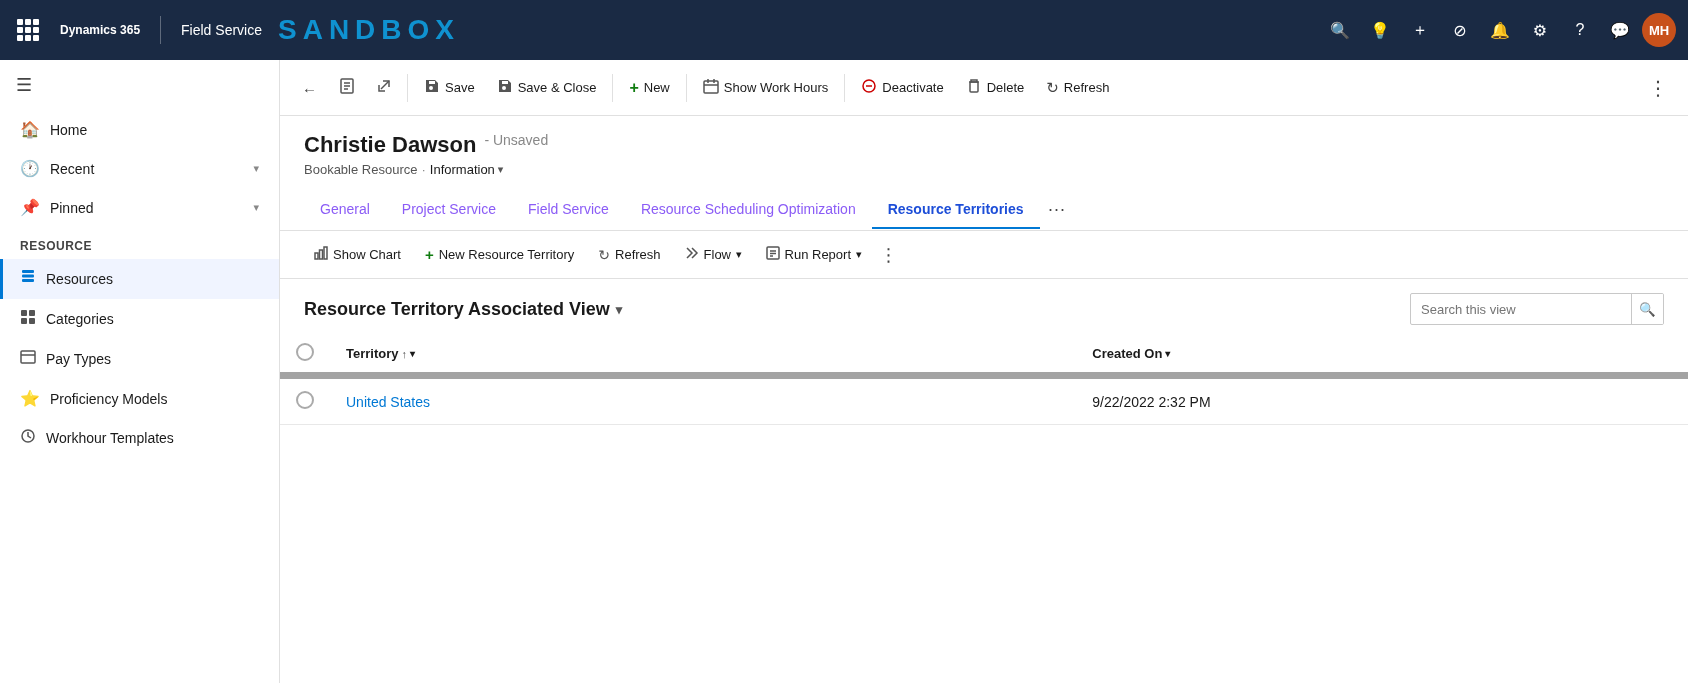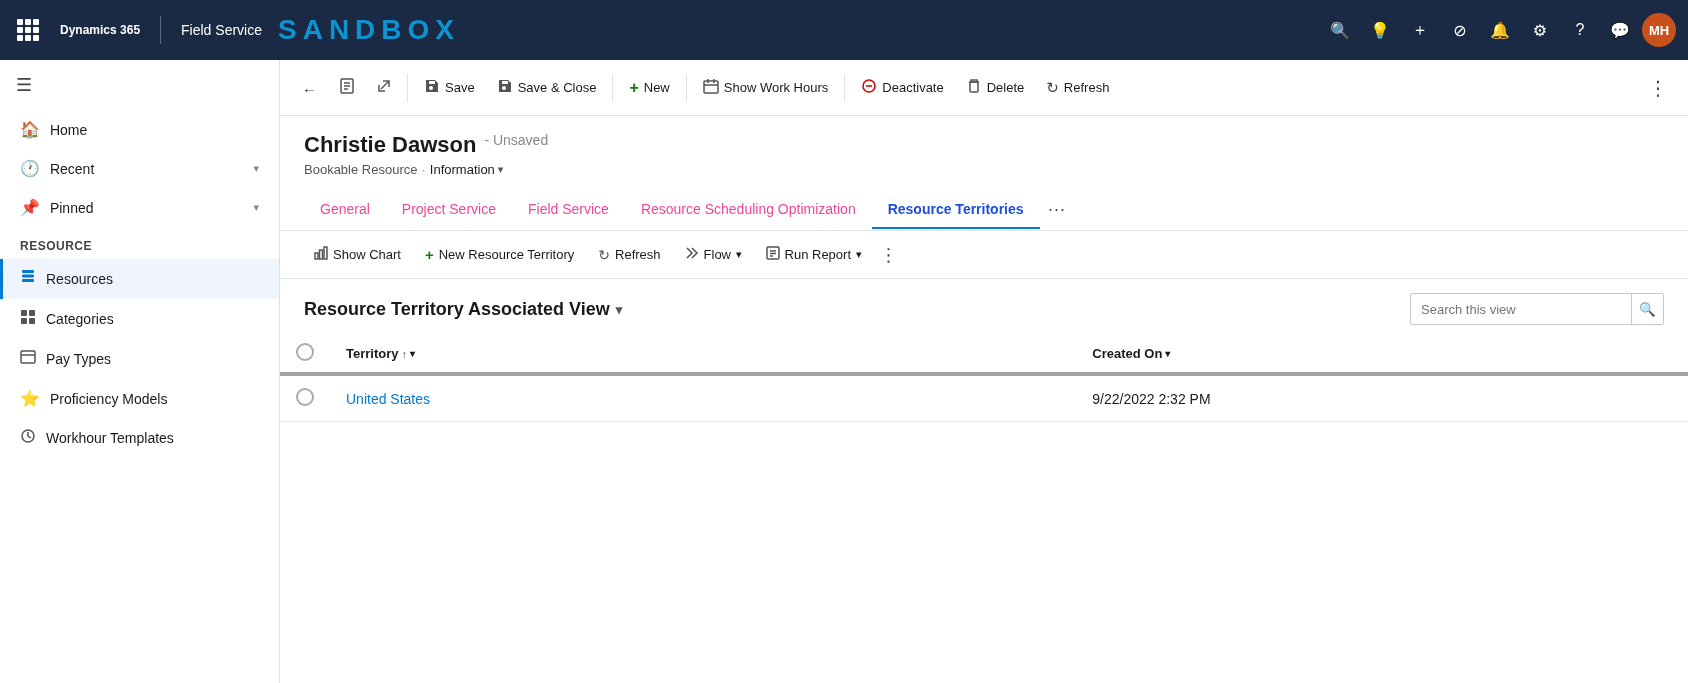--- a/index.html
+++ b/index.html
@@ -55,21 +55,21 @@
     .record-title { display: flex; align-items: flex-start; gap: 8px; }
     .record-name { font-size: 22px; font-weight: 600; color: #1a1a1a; }
     .record-unsaved { font-size: 14px; color: #888; }
     .record-breadcrumb { font-size: 13px; color: #555; margin-top: 4px; display: flex; align-items: center; gap: 4px; }
     .record-breadcrumb .sep { color: #888; }
     .record-breadcrumb .dropdown { display: flex; align-items: center; gap: 3px; cursor: pointer; color: #1a1a1a; font-weight: 500; }
     .record-breadcrumb .dropdown .chevron { font-size: 11px; color: #555; }
 
     
     .tabs { display: flex; align-items: center; border-bottom: 1px solid #e0e0e0; padding: 0 24px; margin-top: 12px; background: #fff; }
-    .tab { padding: 10px 16px; cursor: pointer; font-size: 14px; color: #ec4899; border-bottom: 2px solid transparent; margin-bottom: -1px; white-space: nowrap; }
+    .tab { padding: 10px 16px; cursor: pointer; font-size: 14px; color: #8b5cf6; border-bottom: 2px solid transparent; margin-bottom: -1px; white-space: nowrap; }
     .tab.active { color: #1d4ed8; font-weight: 600; border-bottom: 2px solid #0078d4; }
     .tabs-more { padding: 10px 8px; cursor: pointer; color: #444; font-size: 18px; }
 
     
     .sub-toolbar { display: flex; align-items: center; padding: 10px 24px; gap: 4px; border-bottom: 1px solid #e0e0e0; background: #fff; flex-shrink: 0; }
     .sub-btn { display: flex; align-items: center; gap: 5px; padding: 5px 10px; border: none; background: transparent; cursor: pointer; color: #1a1a1a; font-size: 13px; border-radius: 4px; white-space: nowrap; }
     .sub-btn .icon { font-size: 14px; color: #555; }
     .sub-btn.new-btn .icon { color: #107c10; font-weight: 700; }
     .sub-btn .chevron { font-size: 11px; }
 
@@ -79,21 +79,21 @@
     
     .view-header { display: flex; align-items: center; justify-content: space-between; padding: 14px 24px 10px; }
     .view-title { font-size: 18px; font-weight: 600; color: #1a1a1a; display: flex; align-items: center; gap: 6px; cursor: pointer; }
     .view-title .chevron { font-size: 13px; color: #555; }
     .search-box { display: flex; align-items: center; border: 1px solid #c8c8c8; border-radius: 2px; overflow: hidden; height: 32px; }
     .search-input { border: none; outline: none; padding: 0 10px; font-size: 13px; width: 220px; color: #444; }
     .search-btn { width: 32px; height: 32px; background: #fff; border: none; cursor: pointer; display: flex; align-items: center; justify-content: center; color: #444; border-left: 1px solid #c8c8c8; }
 
     
     .data-table { width: 100%; border-collapse: collapse; }
-    .data-table th { padding: 8px 16px; text-align: left; font-size: 13px; font-weight: 600; color: #1a1a1a; border-bottom: 4px solid #a3a3a3; background: #fff; white-space: nowrap; }
+    .data-table th { padding: 8px 16px; text-align: left; font-size: 13px; font-weight: 600; color: #1a1a1a; border-bottom: 7px solid #a3a3a3; background: #fff; white-space: nowrap; }
     .data-table td { padding: 12px 16px; font-size: 14px; border-bottom: 1px solid #e8e8e8; }
     .col-check { width: 40px; }
     .col-territory { width: 55%; }
     .col-created { width: 45%; }
     .sort-icon { font-size: 11px; color: #555; }
     .table-checkbox { width: 18px; height: 18px; border: 2px solid #aaa; border-radius: 50%; display: inline-block; cursor: pointer; }
     .link-cell { color: #0078d4; cursor: pointer; text-decoration: none; }
     .th-sort { display: flex; align-items: center; gap: 3px; cursor: pointer; }
     .th-sort .chevron-down { font-size: 10px; }
   </style>

